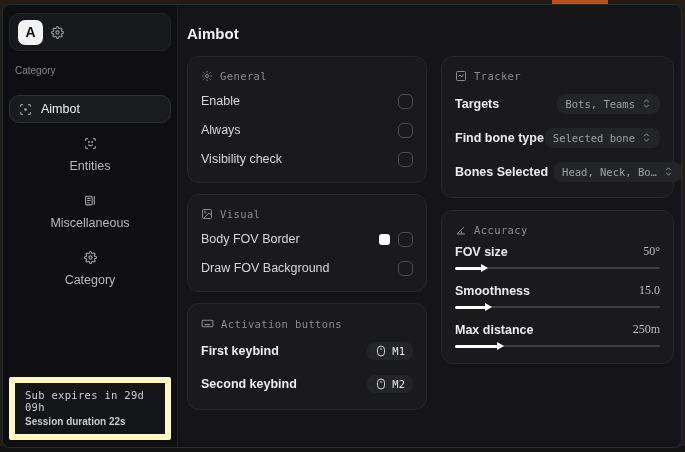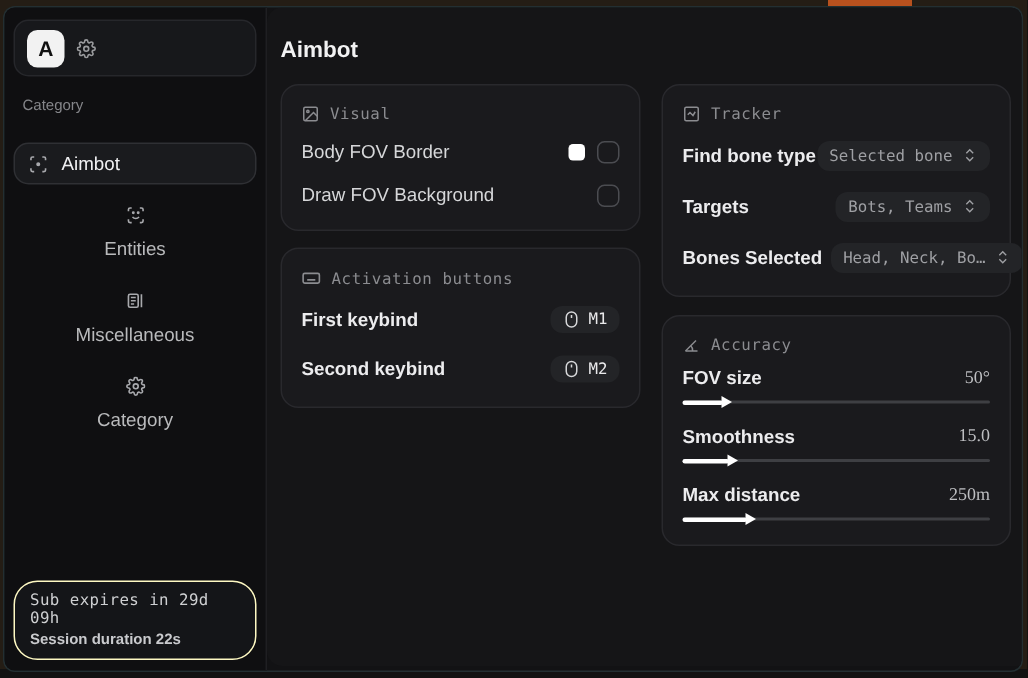--- a/index.html
+++ b/index.html
@@ -58,21 +58,21 @@
     cursor:default;
   }
   .nav-item.active {
     background:#1a1b1e; border-color:#2f3034; color:#f0f0f2;
   }
   .nav-item + .nav-item { margin-top:4px;flex-direction:column; }
   .nav-item .ic { display:flex; align-items:center; color:#a8a9ad; }
 
   .sb-spacer { flex:1; }
   .sb-footer {
-    background:#141518; border:1px solid #fef9c3; border-radius:16px;
+    background:#141518; border:6px solid #fef9c3; border-radius:2px;
     padding:6px 10px 7px 10px;
   }
   .sb-footer-l1 { font-family:"DejaVu Sans Mono", monospace; font-size:10.5px; color:#cfd0d2; letter-spacing:0.3px; }
   .sb-footer-l2 { font-size:10px; font-weight:bold; color:#c9cacd; margin-top:3px; }
 
   
   .main { flex:1; background:#151517; border-radius:10px; margin:0 3px 3px 0; padding:14px 14px 0 9px; position:relative; }
   .page-title { font-size:15px; font-weight:bold; color:#f2f2f3; margin:6px 0 14px 0; }
 
   .cols { display:flex; gap:14px; align-items:flex-start; }
@@ -213,20 +213,43 @@
     </div>
   </div>
 
   <div class="main">
     <div class="page-title">Aimbot</div>
 
     <div class="cols">
 
       <div class="col-l">
 
+        <div class="card">
+          <div class="card-head">
+            <span class="ic">
+              <svg width="12" height="12" viewBox="0 0 24 24" fill="none" stroke="currentColor" stroke-width="2">
+                  <circle cx="12" cy="12" r="3"></circle>
+                  <path d="M12 2v3M12 19v3M2 12h3M19 12h3M4.9 4.9l2.1 2.1M17 17l2.1 2.1M19.1 4.9L17 7M7 17l-2.1 2.1"></path>
+                </svg>
+            </span>
+            <span>General</span>
+          </div>
+          <div class="row">
+            <span class="row-label">Enable</span>
+            <span class="checkbox"></span>
+          </div>
+          <div class="row">
+            <span class="row-label">Always</span>
+            <span class="checkbox"></span>
+          </div>
+          <div class="row">
+            <span class="row-label">Visibility check</span>
+            <span class="checkbox"></span>
+          </div>
+        </div>
 
         <div class="card">
           <div class="card-head">
             <span class="ic">
               <svg width="12" height="12" viewBox="0 0 24 24" fill="none" stroke="currentColor" stroke-width="2">
                   <rect x="3" y="3" width="18" height="18" rx="2"></rect>
                   <circle cx="8.5" cy="8.5" r="1.5"></circle>
                   <path d="M21 15l-5-5L5 21"></path>
                 </svg>
             </span>
@@ -288,35 +311,35 @@
           <div class="card-head">
             <span class="ic">
               <svg width="12" height="12" viewBox="0 0 24 24" fill="none" stroke="currentColor" stroke-width="2">
                   <rect x="3" y="3" width="18" height="18" rx="2"></rect>
                   <path d="M7 13l3-3 4 4 3-5"></path>
                 </svg>
             </span>
             <span>Tracker</span>
           </div>
           <div class="row" style="min-height:27px">
-            <span class="row-label strong">Find bone type</span>
+            <span class="row-label strong">Targets</span>
             <span class="dropdown">
-              <span class="dd-text">Selected bone</span>
+              <span class="dd-text">Bots, Teams</span>
               <span class="ic">
                 <svg width="11" height="11" viewBox="0 0 24 24" fill="none" stroke="currentColor" stroke-width="2">
                     <path d="M7 15l5 5 5-5"></path>
                     <path d="M7 9l5-5 5 5"></path>
                   </svg>
               </span>
             </span>
           </div>
           <div class="row" style="min-height:27px">
-            <span class="row-label strong">Targets</span>
+            <span class="row-label strong">Find bone type</span>
             <span class="dropdown">
-              <span class="dd-text">Bots, Teams</span>
+              <span class="dd-text">Selected bone</span>
               <span class="ic">
                 <svg width="11" height="11" viewBox="0 0 24 24" fill="none" stroke="currentColor" stroke-width="2">
                     <path d="M7 15l5 5 5-5"></path>
                     <path d="M7 9l5-5 5 5"></path>
                   </svg>
               </span>
             </span>
           </div>
           <div class="row" style="min-height:27px; gap:6px">
             <span class="row-label strong" style="white-space:nowrap">Bones Selected</span>

